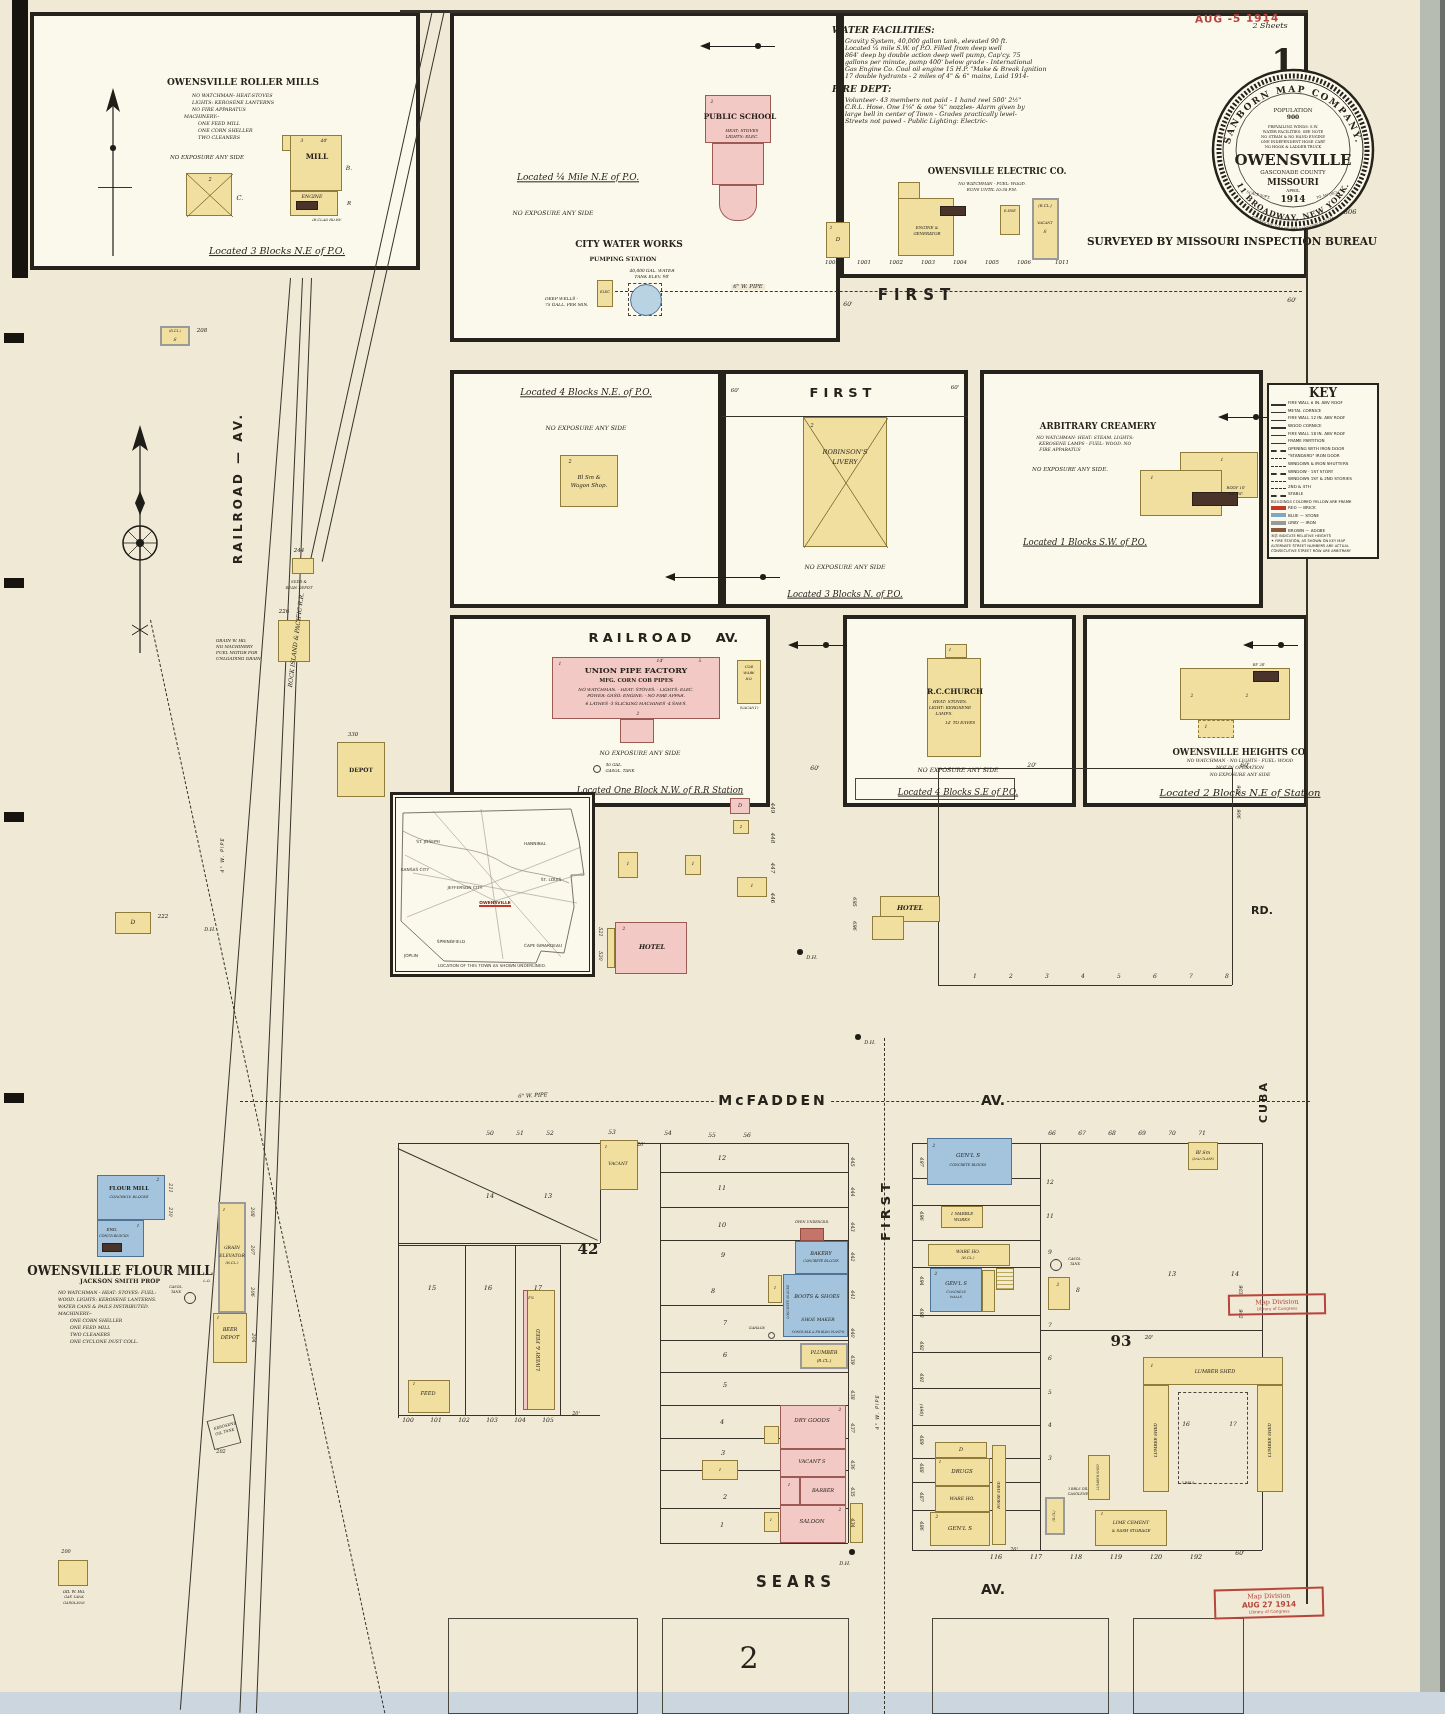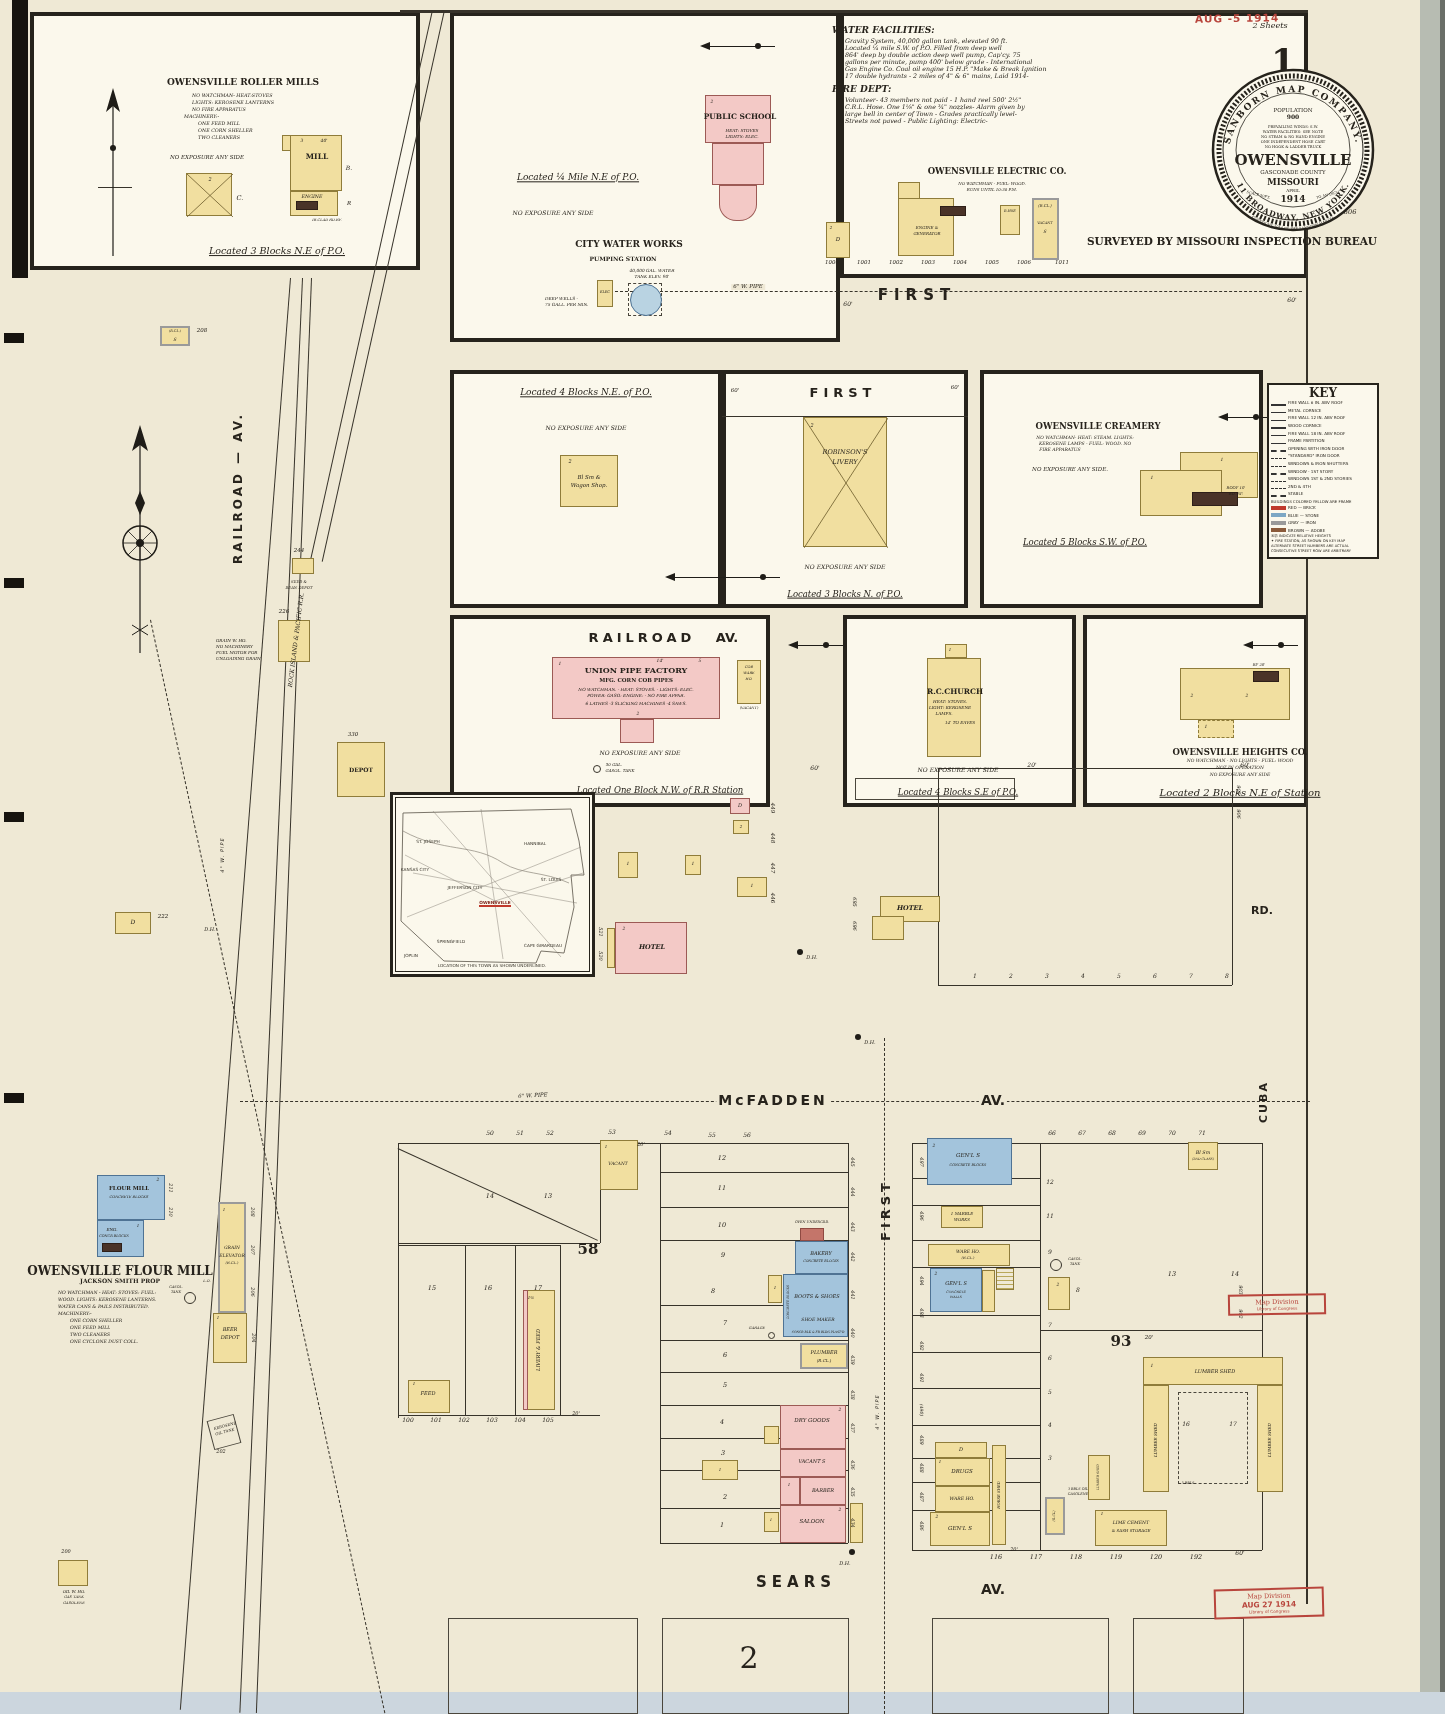--- a/index.html
+++ b/index.html
@@ -349,30 +349,30 @@
       <div class="t hnd" style="left: 589px; top: 478px; font-size: 5.5px; transform: translate(-50%, -50%);">Bl Sm &amp;</div>
       <div class="t hnd" style="left: 589px; top: 486px; font-size: 5.5px; transform: translate(-50%, -50%);">Wagon Shop.</div>
       <div class="t str" style="left: 843px; top: 393px; font-size: 13px; letter-spacing: 5px; transform: translate(-50%, -50%);">FIRST</div>
       <div class="t hnd" style="left: 735px; top: 391px; font-size: 5.5px; transform: translate(-50%, -50%);">60'</div>
       <div class="t hnd" style="left: 955px; top: 388px; font-size: 5.5px; transform: translate(-50%, -50%);">60'</div>
       <div class="t hnd" style="left: 812px; top: 426px; font-size: 5px; transform: translate(-50%, -50%);">2</div>
       <div class="t hnd" style="left: 845px; top: 452px; font-size: 6.5px; transform: translate(-50%, -50%);">ROBINSON'S</div>
       <div class="t hnd" style="left: 845px; top: 462px; font-size: 6.5px; transform: translate(-50%, -50%); text-align: right;">LIVERY</div>
       <div class="t hnd" style="left: 845px; top: 567px; font-size: 6px; transform: translate(-50%, -50%);">NO EXPOSURE ANY SIDE</div>
       <div class="t hnd und" style="left: 845px; top: 594px; font-size: 8.5px; transform: translate(-50%, -50%);">Located 3 Blocks N. of P.O.</div>
-      <div class="t ttl" style="left: 1098px; top: 426px; font-size: 8.5px; transform: translate(-50%, -50%);">OWENSVILLE CREAMERY</div>
+      <div class="t ttl" style="left: 1098px; top: 426px; font-size: 8.5px; transform: translate(-50%, -50%);">ARBITRARY CREAMERY</div>
       <div class="t hnd" style="left: 1085px; top: 438px; font-size: 4.5px; transform: translate(-50%, -50%);">NO WATCHMAN- HEAT: STEAM. LIGHTS:</div>
       <div class="t hnd" style="left: 1085px; top: 444px; font-size: 4.5px; transform: translate(-50%, -50%);">KEROSENE LAMPS - FUEL: WOOD. NO</div>
       <div class="t hnd" style="left: 1060px; top: 450px; font-size: 4.5px; transform: translate(-50%, -50%);">FIRE APPARATUS</div>
       <div class="t hnd" style="left: 1070px; top: 470px; font-size: 5.5px; transform: translate(-50%, -50%);">NO EXPOSURE ANY SIDE.</div>
       <div class="t hnd" style="left: 1152px; top: 478px; font-size: 4.5px; transform: translate(-50%, -50%);">1</div>
       <div class="t hnd" style="left: 1222px; top: 460px; font-size: 4.5px; transform: translate(-50%, -50%);">1</div>
       <div class="t hnd" style="left: 1236px; top: 488px; font-size: 3.8px; transform: translate(-50%, -50%);">ROOF 10'</div>
       <div class="t hnd" style="left: 1236px; top: 494px; font-size: 3.8px; transform: translate(-50%, -50%);">RD. RF.</div>
-      <div class="t hnd und" style="left: 1085px; top: 542px; font-size: 8.5px; transform: translate(-50%, -50%);">Located 5 Blocks S.W. of P.O.</div>
+      <div class="t hnd und" style="left: 1085px; top: 542px; font-size: 8.5px; transform: translate(-50%, -50%);">Located 1 Blocks S.W. of P.O.</div>
       <div class="t str" style="left: 642px; top: 638px; font-size: 13px; letter-spacing: 4px; transform: translate(-50%, -50%);">RAILROAD</div>
       <div class="t str" style="left: 727px; top: 638px; font-size: 13px; transform: translate(-50%, -50%);">AV.</div>
       <div class="t ttl" style="left: 636px; top: 670px; font-size: 8px; transform: translate(-50%, -50%);">UNION PIPE FACTORY</div>
       <div class="t ttl" style="left: 636px; top: 681px; font-size: 5.5px; transform: translate(-50%, -50%);">MFG. CORN COB PIPES</div>
       <div class="t hnd" style="left: 636px; top: 690px; font-size: 4.3px; transform: translate(-50%, -50%);">NO WATCHMAN. - HEAT: STOVES. - LIGHTS: ELEC.</div>
       <div class="t hnd" style="left: 636px; top: 696px; font-size: 4.3px; transform: translate(-50%, -50%);">POWER: GASO: ENGINE: - NO FIRE APPAR.</div>
       <div class="t hnd" style="left: 636px; top: 704px; font-size: 4.3px; transform: translate(-50%, -50%);">6 LATHES -3 SLICKING MACHINES -4 SAWS.</div>
       <div class="t hnd" style="left: 560px; top: 664px; font-size: 4.5px; transform: translate(-50%, -50%);">1</div>
       <div class="t hnd" style="left: 660px; top: 661px; font-size: 4.5px; transform: translate(-50%, -50%);">14'</div>
       <div class="t hnd" style="left: 700px; top: 661px; font-size: 4.5px; transform: translate(-50%, -50%);">5</div>
@@ -520,21 +520,21 @@
       <div class="t hnd" style="left: 432px; top: 1288px; font-size: 6.5px; transform: translate(-50%, -50%);">15</div>
       <div class="t hnd" style="left: 488px; top: 1288px; font-size: 6.5px; transform: translate(-50%, -50%);">16</div>
       <div class="t hnd" style="left: 538px; top: 1288px; font-size: 6.5px; transform: translate(-50%, -50%);">17</div>
       <div class="t hnd" style="left: 408px; top: 1420px; font-size: 6px; transform: translate(-50%, -50%);">100</div>
       <div class="t hnd" style="left: 436px; top: 1420px; font-size: 6px; transform: translate(-50%, -50%);">101</div>
       <div class="t hnd" style="left: 464px; top: 1420px; font-size: 6px; transform: translate(-50%, -50%);">102</div>
       <div class="t hnd" style="left: 492px; top: 1420px; font-size: 6px; transform: translate(-50%, -50%);">103</div>
       <div class="t hnd" style="left: 520px; top: 1420px; font-size: 6px; transform: translate(-50%, -50%);">104</div>
       <div class="t hnd" style="left: 548px; top: 1420px; font-size: 6px; transform: translate(-50%, -50%);">105</div>
       <div class="t hnd" style="left: 576px; top: 1414px; font-size: 5px; transform: translate(-50%, -50%);">20'</div>
-      <div class="t ttl" style="left: 588px; top: 1250px; font-size: 15px; transform: translate(-50%, -50%);">58</div>
+      <div class="t ttl" style="left: 588px; top: 1250px; font-size: 15px; transform: translate(-50%, -50%);">42</div>
       <div class="t hnd" style="left: 618px; top: 1164px; font-size: 4.4px; transform: translate(-50%, -50%);">VACANT</div>
       <div class="t hnd" style="left: 606px; top: 1147px; font-size: 4px; transform: translate(-50%, -50%);">1</div>
       <div class="t hnd" style="left: 812px; top: 1223px; font-size: 3.4px; transform: translate(-50%, -50%);">OVEN UNDERGRD.</div>
       <div class="t hnd" style="left: 821px; top: 1254px; font-size: 5px; transform: translate(-50%, -50%);">BAKERY</div>
       <div class="t hnd" style="left: 821px; top: 1262px; font-size: 3.3px; transform: translate(-50%, -50%);">CONCRETE BLOCKS</div>
       <div class="t hnd" style="left: 775px; top: 1288px; font-size: 4px; transform: translate(-50%, -50%);">1</div>
       <div class="t hnd" style="left: 817px; top: 1297px; font-size: 5px; transform: translate(-50%, -50%);">BOOTS &amp; SHOES</div>
       <div class="t hnd" style="left: 818px; top: 1320px; font-size: 4.5px; transform: translate(-50%, -50%);">SHOE MAKER</div>
       <div class="t hnd" style="left: 789px; top: 1302px; font-size: 3.2px; transform: translate(-50%, -50%) rotate(-90deg);">CONCRETE BLOCKS</div>
       <div class="t hnd" style="left: 818px; top: 1333px; font-size: 3px; transform: translate(-50%, -50%);">CONCR BLK &amp; FR BLDG PLAST'D</div>

